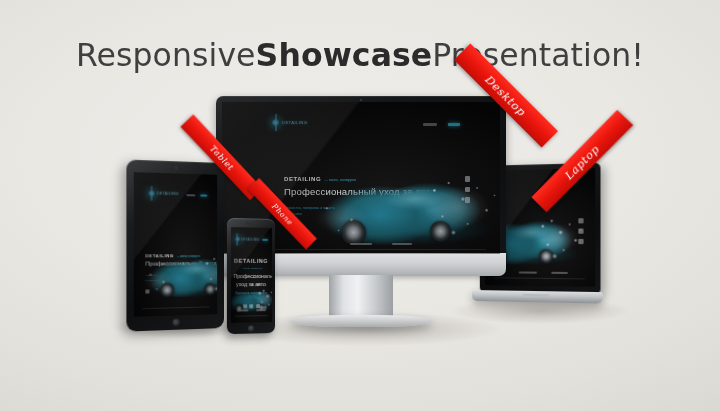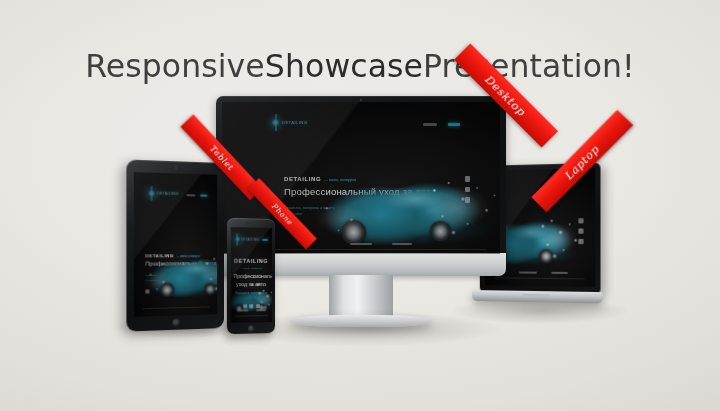--- a/index.html
+++ b/index.html
@@ -13,21 +13,21 @@
     background:
       radial-gradient(ellipse 105% 95% at 46% 38%, #efedea 0%, #eae8e3 38%, #e2e0db 66%, #d8d6d1 88%, #d2d0ca 100%);
   }
   
   #headline{
     position:absolute;left:0;top:37px;width:720px;text-align:center;
     font-size:31.5px;color:#3a3a3a;letter-spacing:.1px;white-space:nowrap;
     font-family:"DejaVu Sans","Liberation Sans",sans-serif;
   }
   #headline span{display:inline-block;}
-  #headline .b{font-weight:normal;color:#2b2b2b;margin-top:11px;}
+  #headline .b{font-weight:bold;color:#2b2b2b;}
   #headline .l{font-weight:400;color:#3f3f3f;}
 
   
   .site{position:absolute;inset:0;background:#0a0a0b;overflow:hidden;}
   .site .bg-sheen{
     position:absolute;inset:0;
     background:linear-gradient(128deg,rgba(255,255,255,.085) 0%,rgba(255,255,255,.05) 34%,rgba(255,255,255,0) 35%,rgba(255,255,255,0) 100%);
     pointer-events:none;z-index:6;
   }
   .site .vign{position:absolute;inset:0;background:radial-gradient(ellipse at 60% 62%, rgba(255,255,255,.05) 0%, rgba(0,0,0,.55) 78%);z-index:5;}

